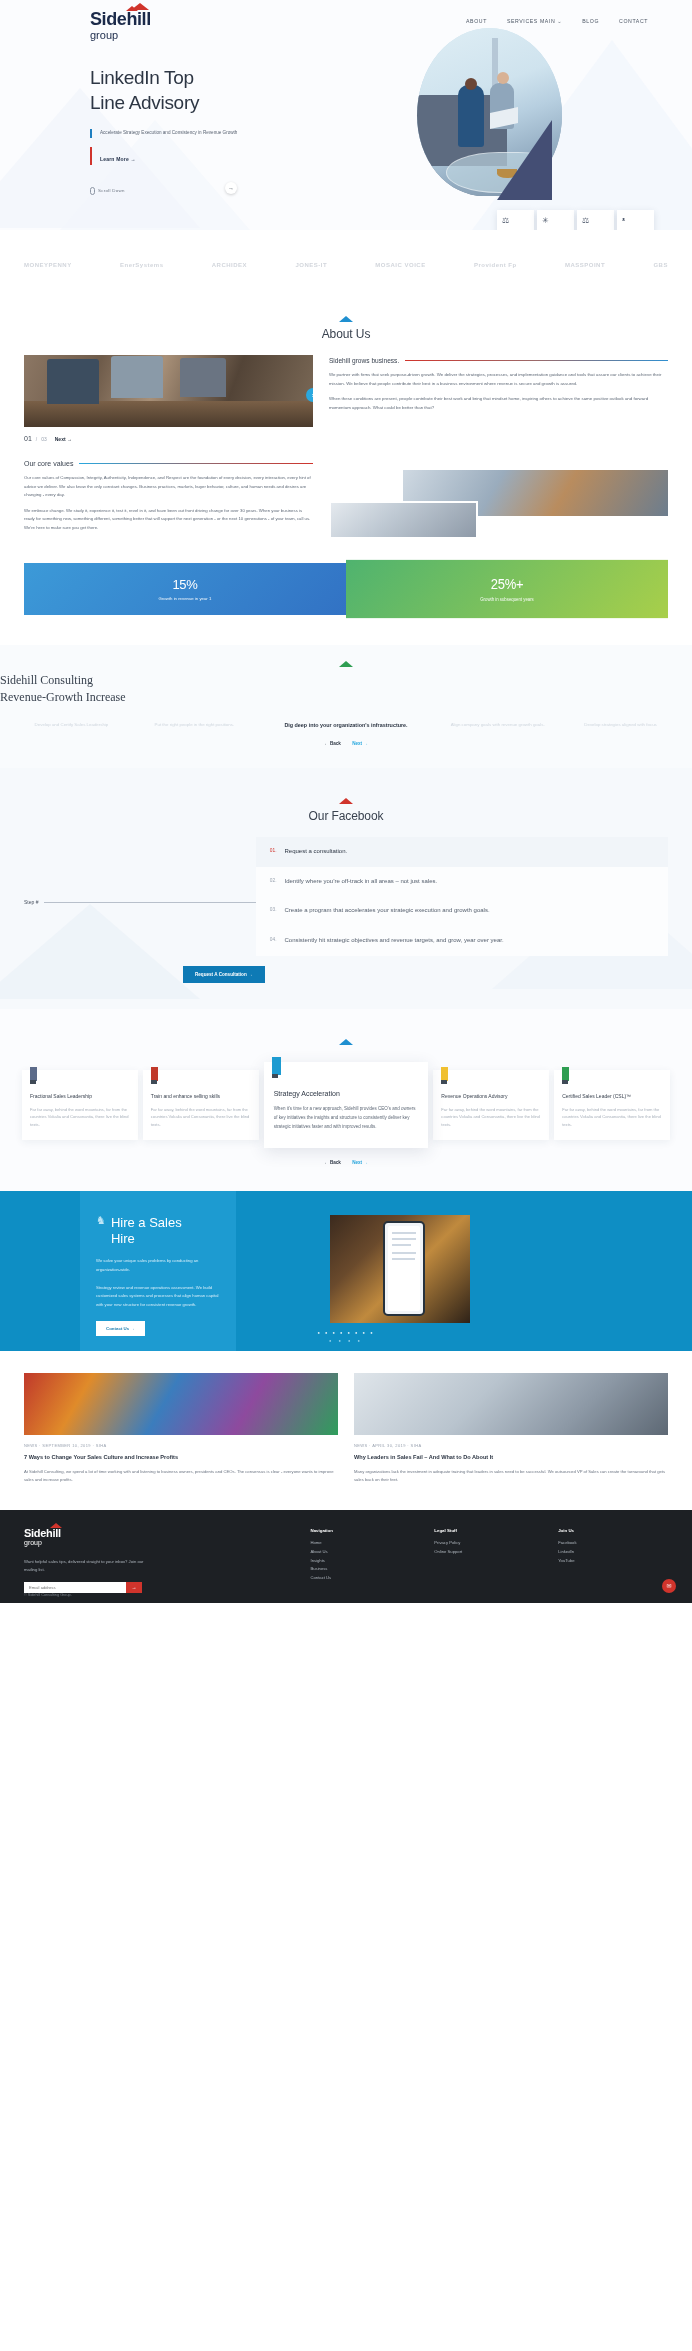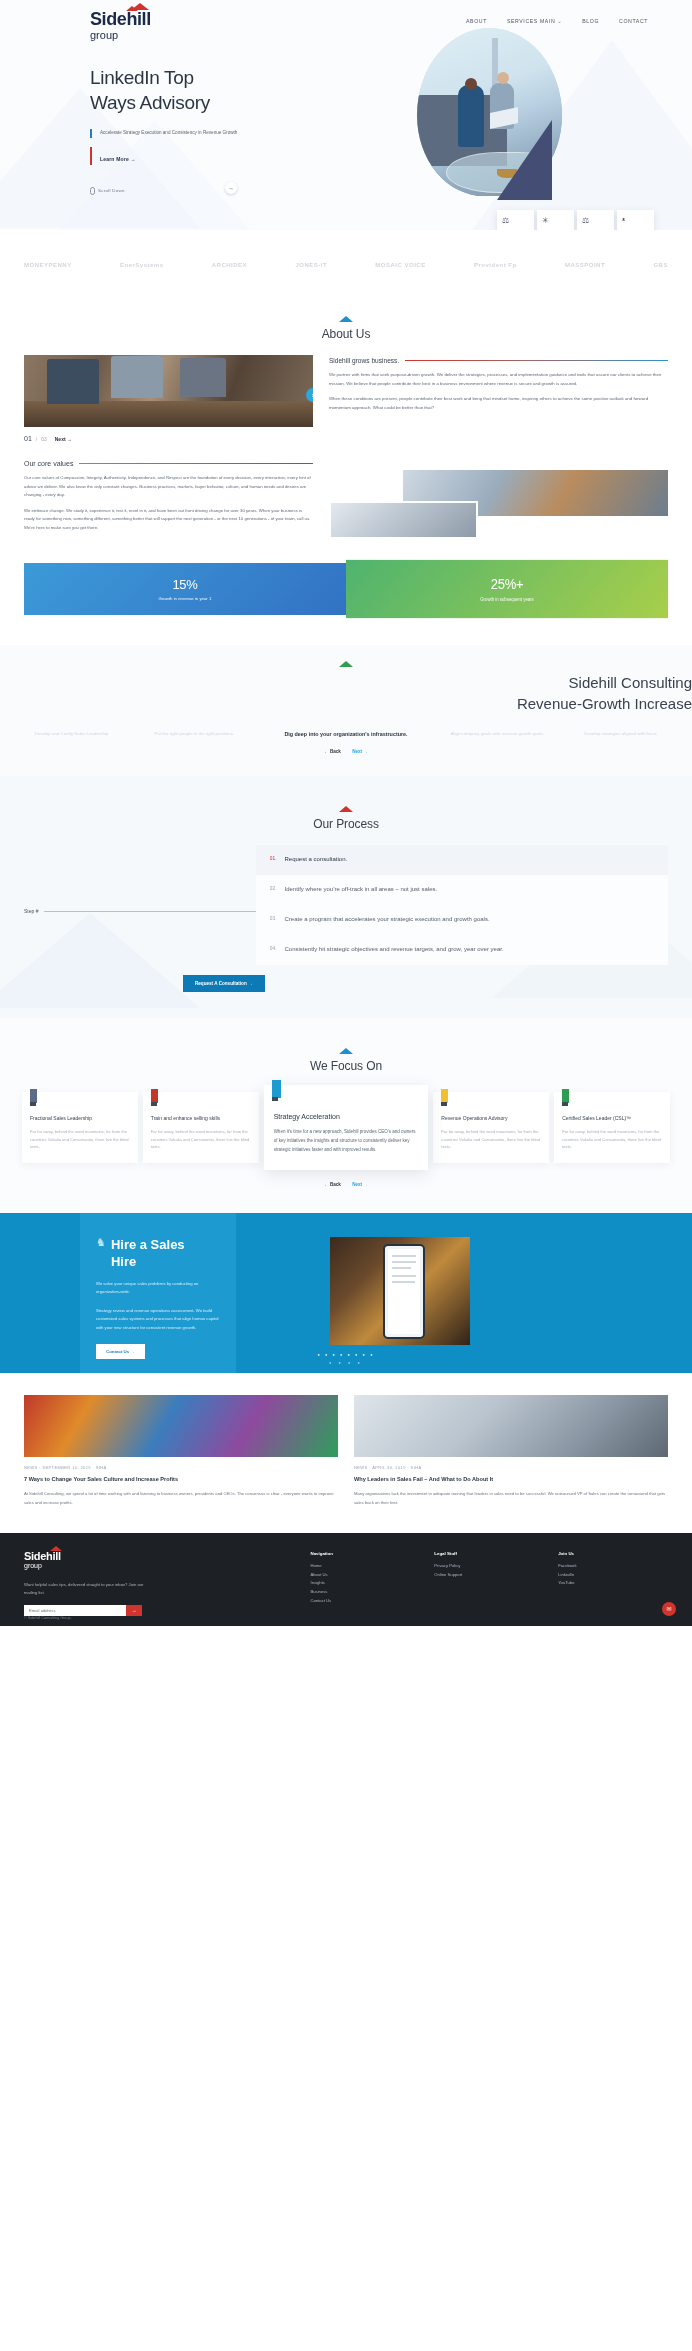--- a/index.html
+++ b/index.html
@@ -154,21 +154,21 @@
   .stat { flex:1; text-align:center; color:#fff; padding:14px 6px; }
   .stat .sv { font-size:13px; font-weight:300; letter-spacing:-.3px;}
   .stat .sl { font-size:4.3px; margin-top:4px; opacity:.95;}
   .stat.blue  { background:linear-gradient(135deg,#3c9ad8,#3272c4); }
   .stat.green { background:linear-gradient(135deg,#4fb36f,#a8cf4a); transform:scaleY(1.12); z-index:2;}
   .stat.red   { background:linear-gradient(135deg,#c0392b,#b22a36); }
 
   
   .framework { background:#f9fbfd; margin-top:30px; padding-bottom:22px; position:relative;
      overflow:hidden;}
-  .fw-title { text-align:right; font-size:15px; line-height:1.45; color:#39424f; font-weight:400;}
+  .fw-title { text-align:left; font-size:12px; line-height:1.45; color:#39424f; font-weight:400;font-family:Liberation Serif, serif;}
   .fw-carousel { display:flex; align-items:center; justify-content:space-between;
      padding:14px 10px 0 10px; }
   .fw-item { flex:1; text-align:center; font-size:4.4px; line-height:1.9; color:#cfd6de; padding:0 4px;}
   .fw-item.active { color:#2d3644; font-weight:bold; font-size:5.4px; flex:1.5;}
   .fw-nav { text-align:center; margin-top:10px; font-size:4.6px; }
   .fw-nav .bk { color:#2d3644; font-weight:bold; margin-right:10px;}
   .fw-nav .nx { color:#29a8df; font-weight:bold;}
 
   
   .process { background:#f6f9fc; padding:14px 0 26px 0; position:relative; overflow:hidden;}
@@ -211,21 +211,21 @@
   .focus-nav { text-align:center; margin-top:12px; font-size:4.6px;}
   .focus-nav .bk { color:#2d3644; font-weight:bold; margin-right:10px;}
   .focus-nav .nx { color:#29a8df; font-weight:bold;}
 
   
   .hire { background:#0e8ec4; position:relative; height:160px; overflow:hidden;}
   .hire-inner { position:absolute; left:80px; top:0; width:156px; height:160px;
      background:#1d9bd1; padding:24px 16px 0 16px;}
   .hire-h { display:flex; align-items:flex-start; gap:5px;}
   .hire-h .hico { font-size:11px; color:#bfe6f7; line-height:1;}
-  .hire-h .htxt { font-size:13px; line-height:1.25; color:#fff; font-weight:700;}
+  .hire-h .htxt { font-size:13px; line-height:1.25; color:#fff; font-weight:400;}
   .hire-p { font-size:4.2px; line-height:2.0; color:#d7eefa; margin-top:10px;}
   .hire-btn { margin-top:12px; display:inline-block; background:#fff; color:#1d7fb0;
      font-size:4.4px; font-weight:bold; padding:5px 10px;}
   .hire-photo { position:absolute; left:330px; top:24px; width:140px; height:108px;
      background:linear-gradient(135deg,#3b2a1e 0%,#6a4a2c 30%,#c08a3e 55%,#2e2218 100%);
      overflow:hidden;}
   .hire-phone { position:absolute; left:38%; top:6%; width:42px; height:88%;
      background:#f2f5f8; border-radius:5px; border:2px solid #26323d;}
   .hire-phone .scr { position:absolute; inset:3px; background:#fff; border-radius:2px;}
   .hire-phone .bar { position:absolute; left:4px; right:4px; height:2px; background:#cfd8e2;}
@@ -305,21 +305,21 @@
       <div class="ph-lap"></div>
       <div class="ph-table"></div>
       <div class="ph-bowl"></div>
     </div>
     <div class="hero-wedge"></div>
     <div class="hero-arrow">→</div>
 
     <div class="hero-body">
       <h1>
         <span>LinkedIn Top</span><br>
-        <span>Ways Advisory</span>
+        <span>Line Advisory</span>
       </h1>
       <div class="hero-sub">
         <div class="sub-text">Accelerate Strategy Execution and Consistency in Revenue Growth</div>
       </div>
       <div class="hero-learn">
         <span class="lm">Learn More  →</span>
       </div>
     </div>
 
     <div class="scrolldown">
@@ -437,21 +437,21 @@
       <span class="bk">← Back</span>
       <span class="nx">Next →</span>
     </div>
   </section>
 
   <section class="process">
     <div class="pr-mtn a"></div>
     <div class="pr-mtn b"></div>
     <div class="sect-head">
       <div class="mountain m-red"></div>
-      <div class="sect-title">Our Process</div>
+      <div class="sect-title">Our Facebook</div>
     </div>
 
     <div class="pr-body">
       <div class="pr-stepcol">
         <span class="lbl">Step #</span>
         <span class="line"></span>
       </div>
       <div class="pr-list">
         <div class="pr-row active">
           <span class="num">01.</span>
@@ -470,21 +470,20 @@
           <span class="txt">Consistently hit strategic objectives and revenue targets, and grow, year over year.</span>
         </div>
       </div>
     </div>
     <div class="pr-cta">Request A Consultation  →</div>
   </section>
 
   <section class="focus">
     <div class="sect-head">
       <div class="mountain m-blue"></div>
-      <div class="sect-title">We Focus On</div>
     </div>
     <div class="focus-cards">
       <div class="fcard">
         <span class="ribbon" style="background:#5c6b8a;border-color:#5c6b8a;"></span>
         <div class="ft">Fractional Sales Leadership</div>
         <div class="fd">Far far away, behind the word mountains, far from the countries Vokalia and Consonantia, there live the blind texts.</div>
       </div>
       <div class="fcard">
         <span class="ribbon" style="background:#c0392b;border-color:#c0392b;"></span>
         <div class="ft">Train and enhance selling skills</div>

